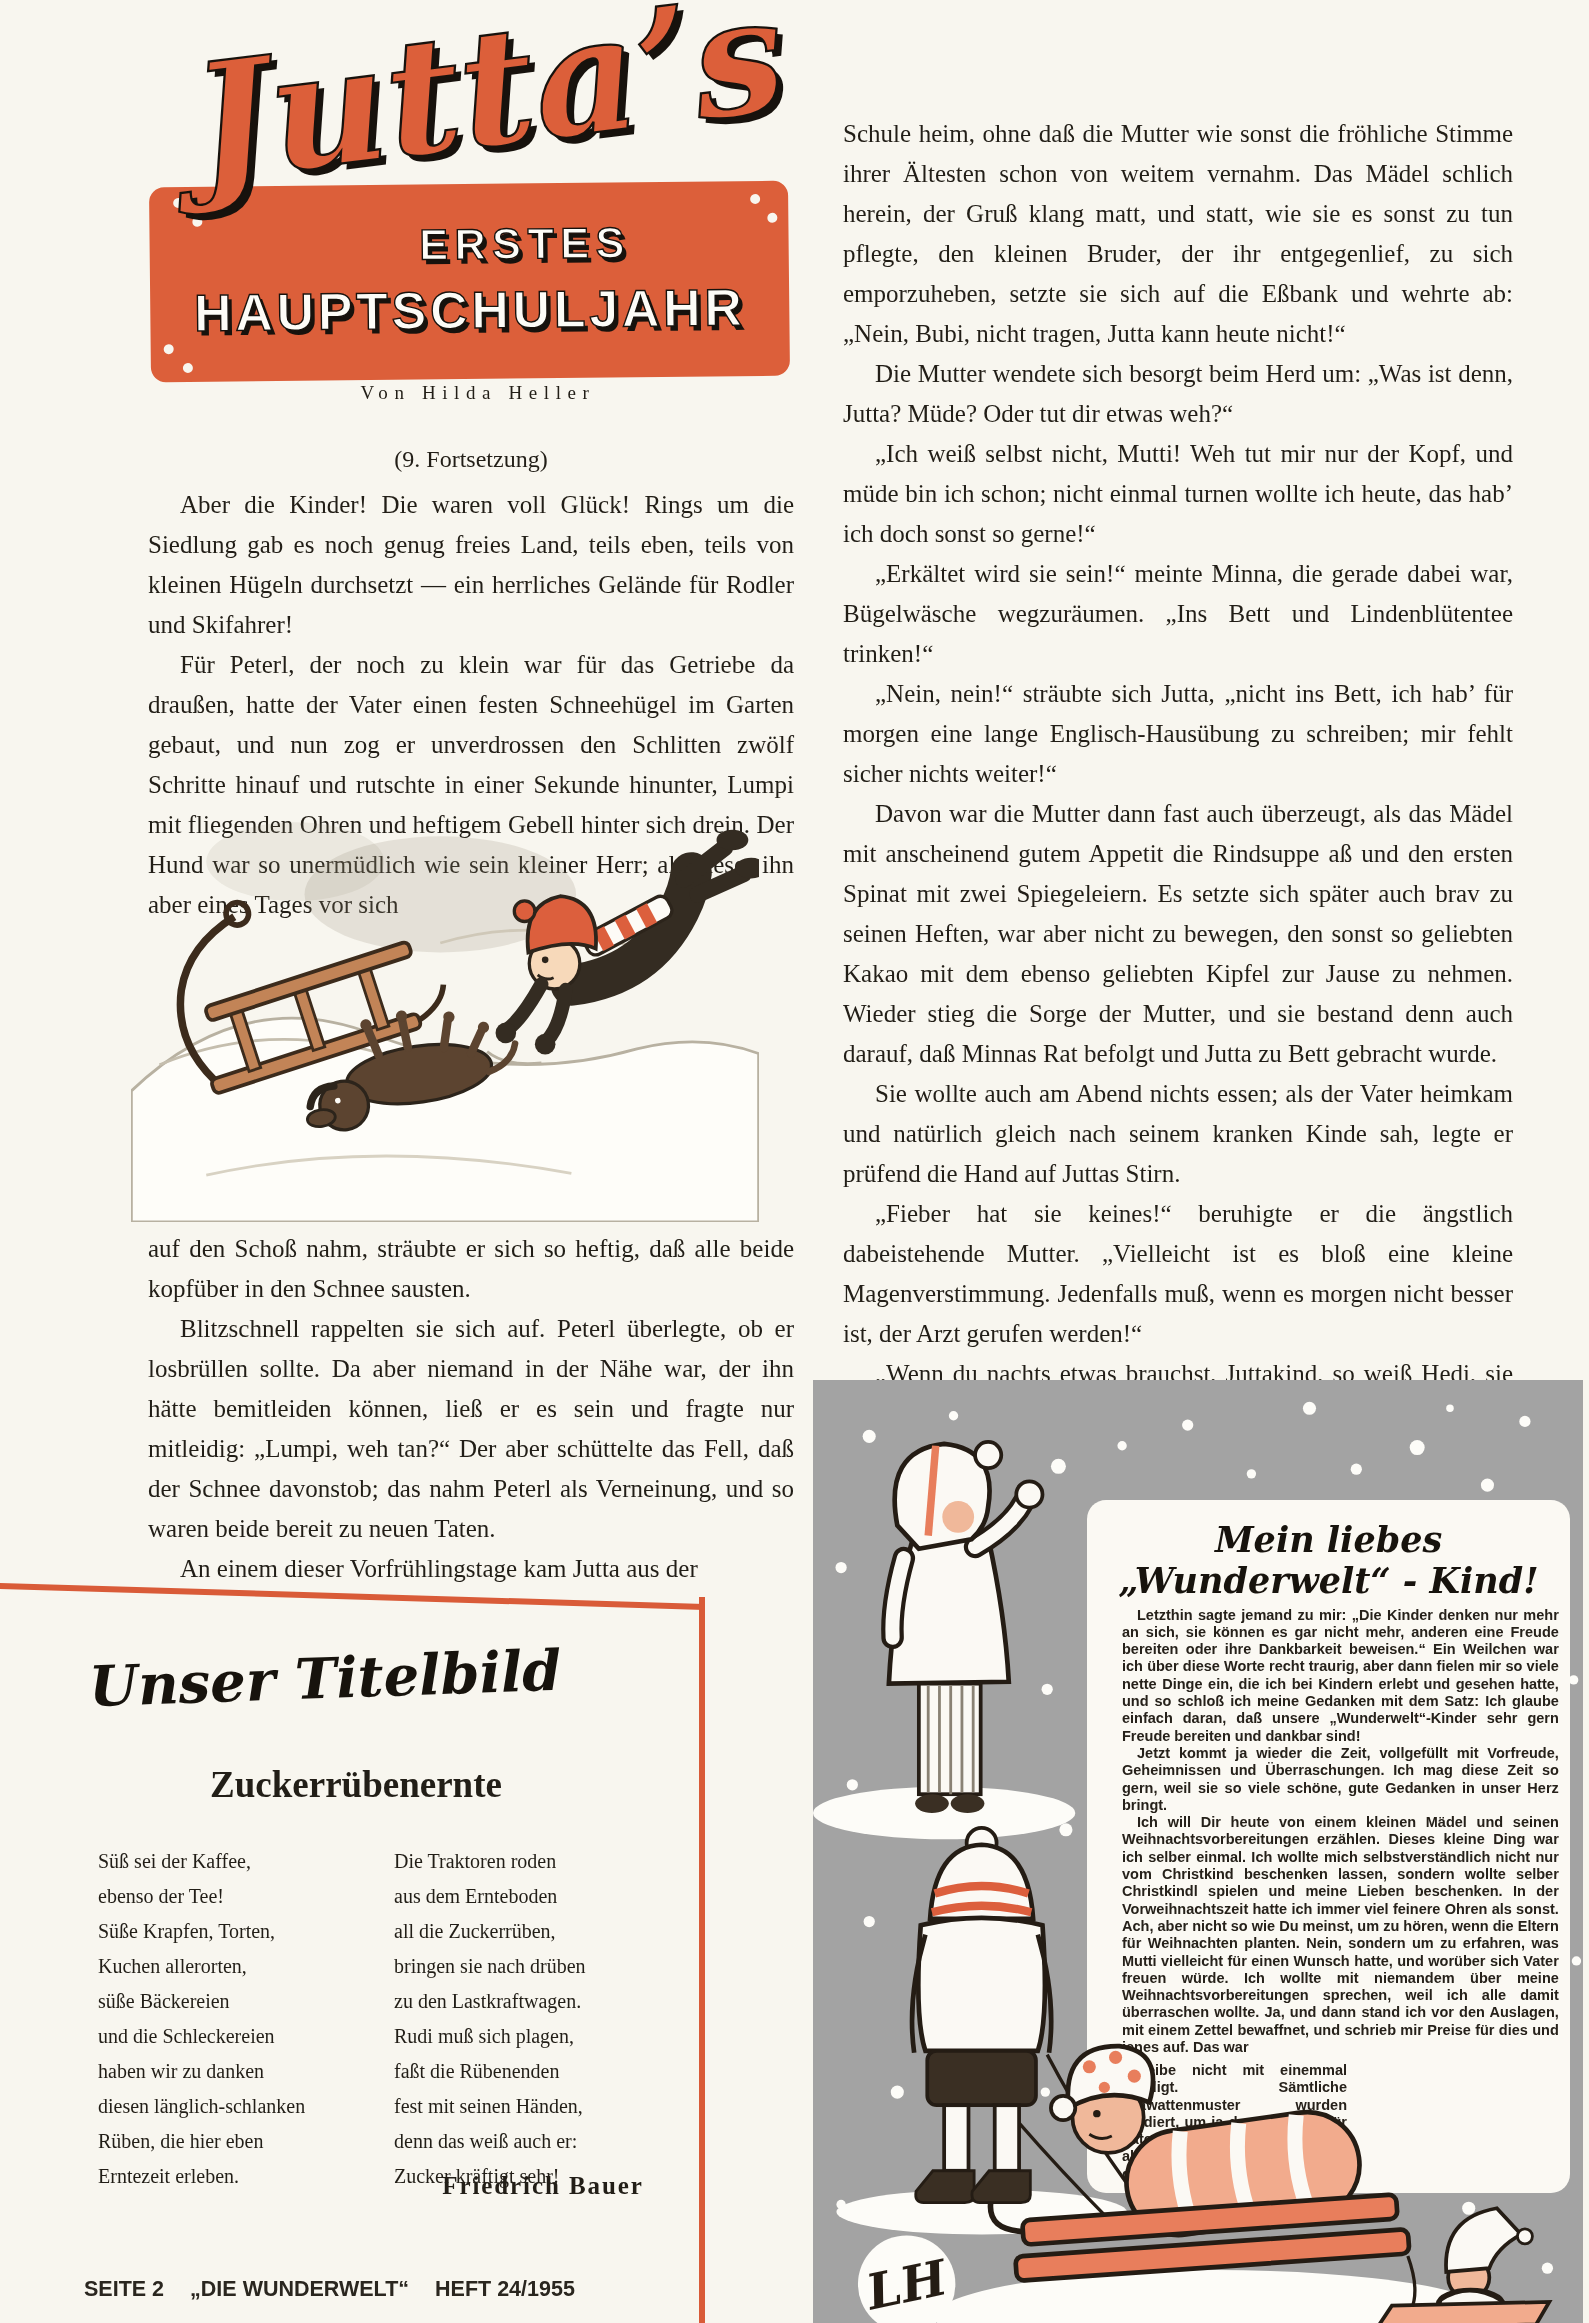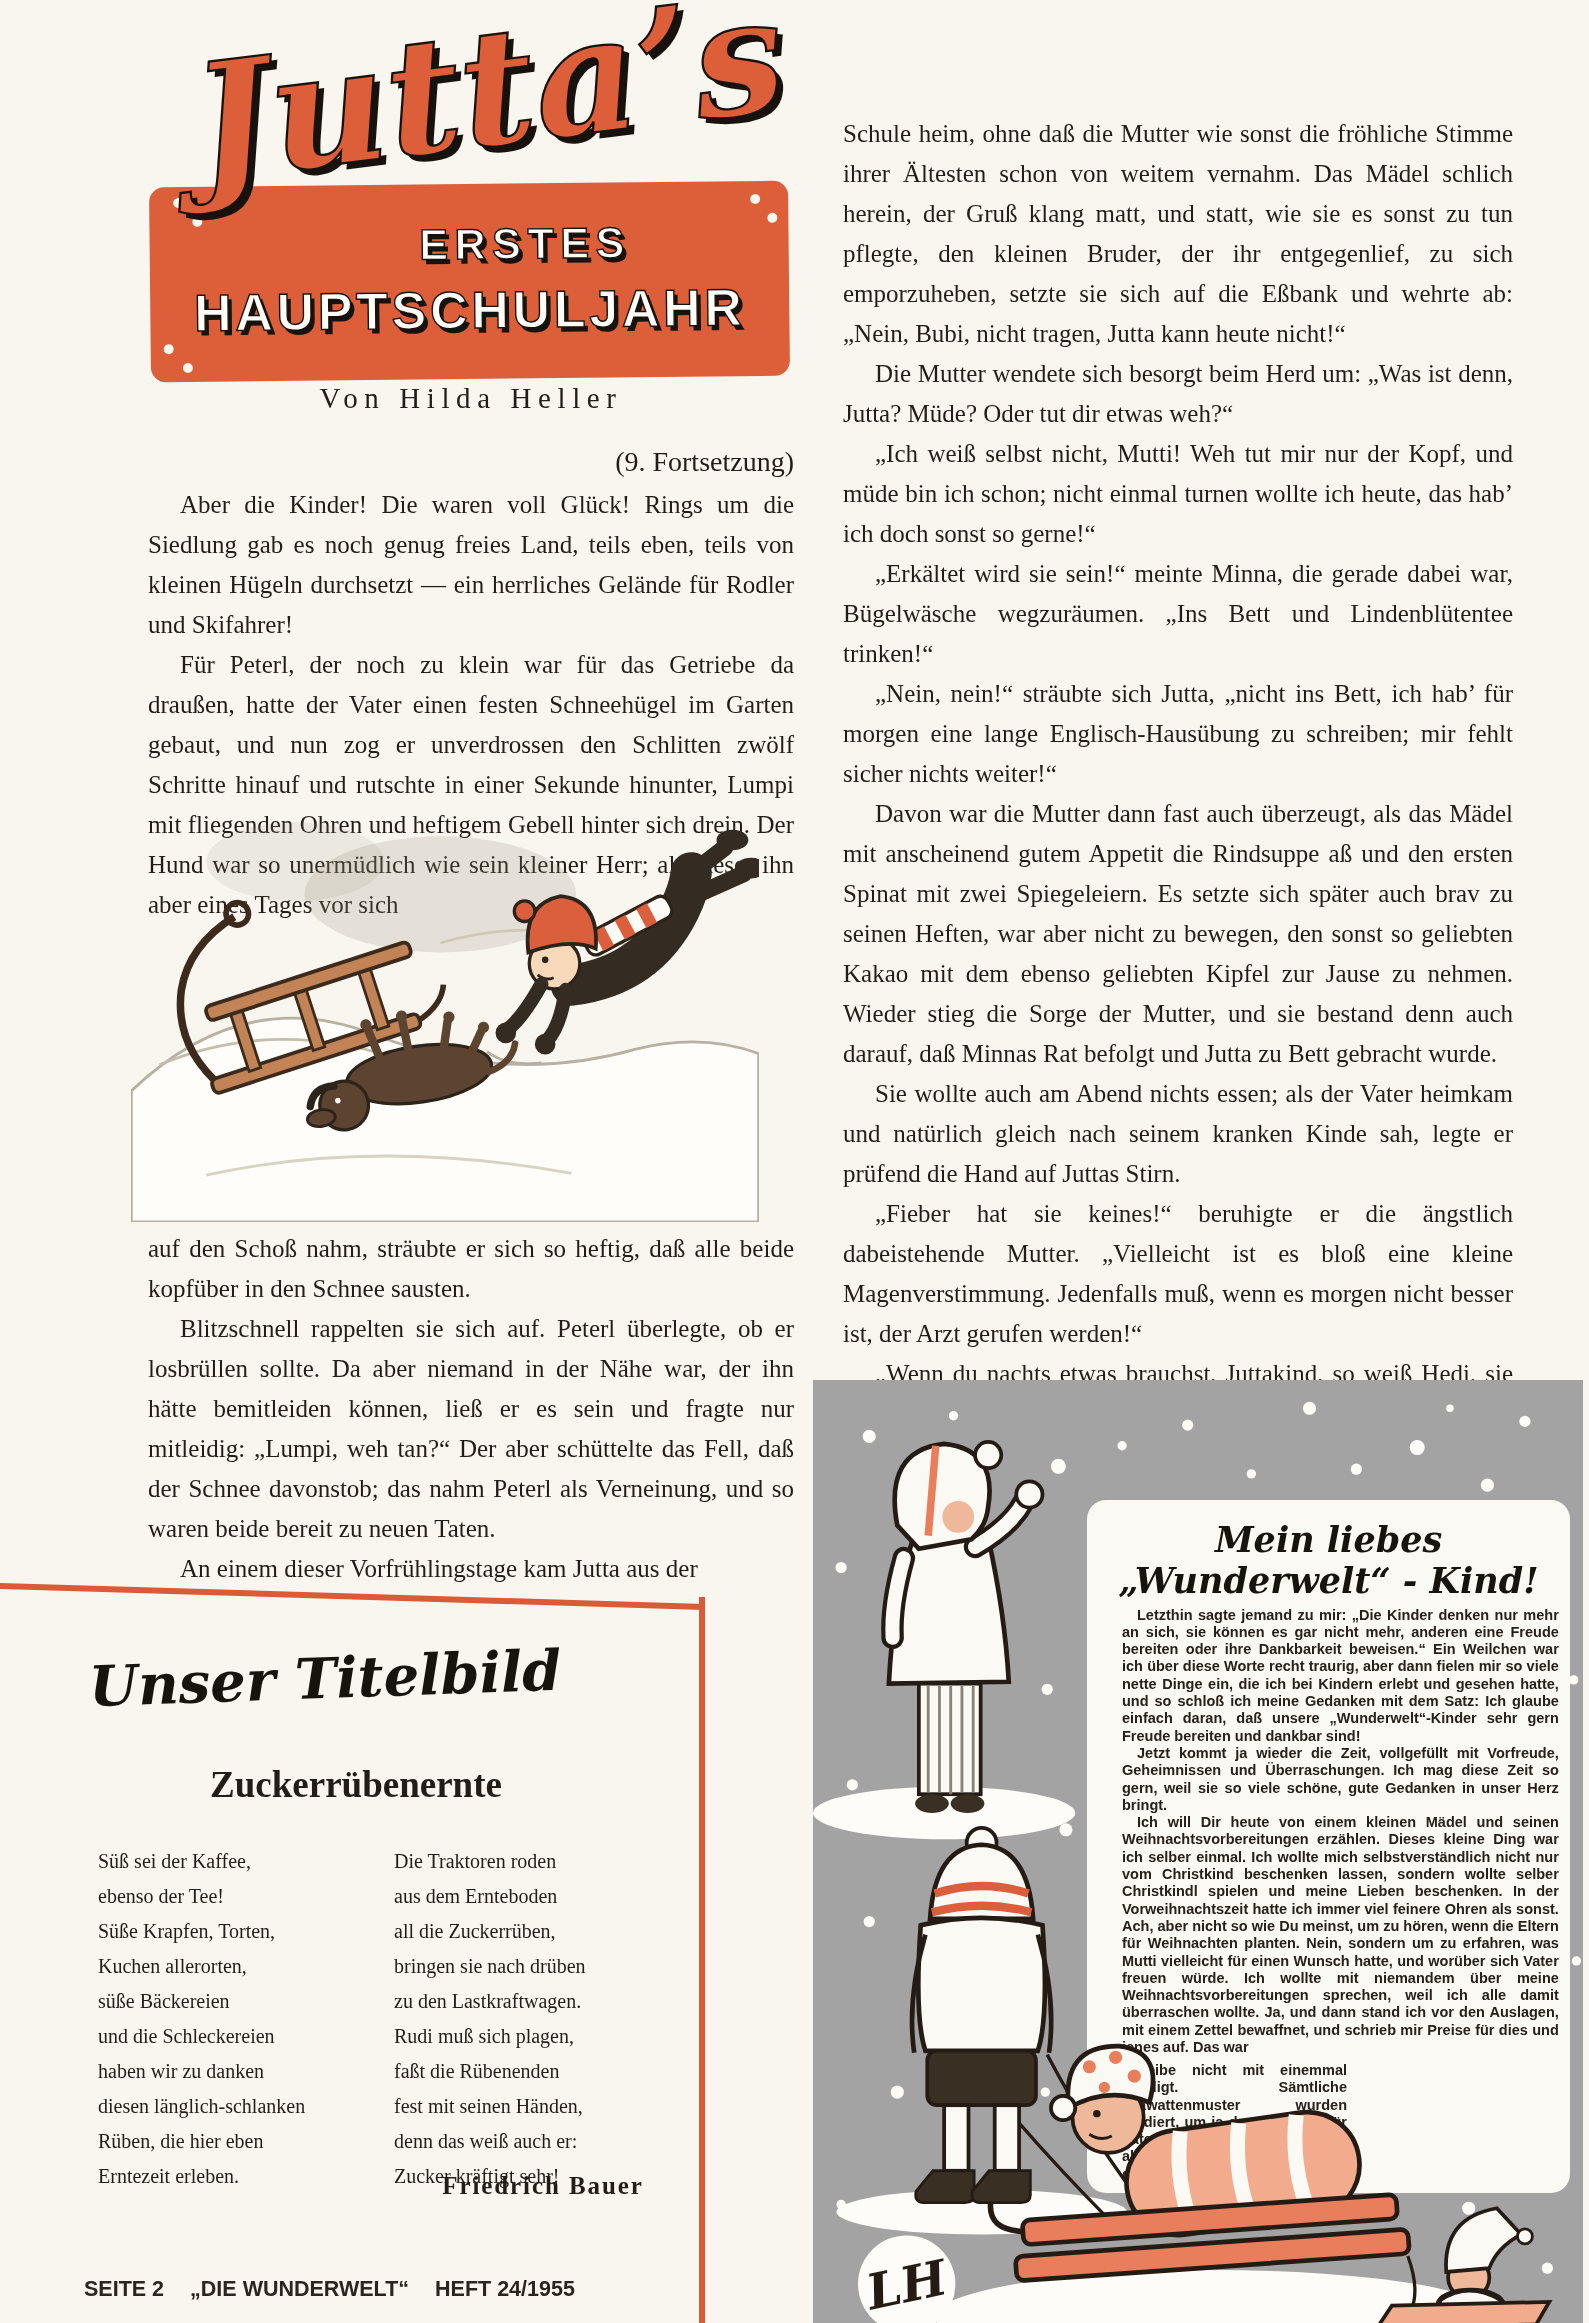--- a/index.html
+++ b/index.html
@@ -12,23 +12,23 @@
   .plate-dot{position:absolute;width:10.3px;height:10.3px;border-radius:50%;background:#f8f6ef;}
   .plate-line{position:absolute;width:100%;text-align:center;
       font-family:"Liberation Sans","DejaVu Sans",sans-serif;font-weight:700;color:#fdfcf7;
       -webkit-text-stroke:1.4px #17120d;text-shadow:3.7px 4.7px 0 #17120d;letter-spacing:6.6px;}
   .plate-line1{top:36px;font-size:43px;padding-left:112px;width:calc(100% - 112px);}
   .plate-line2{top:96px;font-size:52px;letter-spacing:3.7px;}
   .script-title{position:absolute;left:192px;top:7.5px;font-family:"DejaVu Serif",serif;
       font-style:italic;font-weight:bold;font-size:161px;line-height:1;color:#dc5f3a;
       -webkit-text-stroke:2.3px #17120d;text-shadow:5.6px 6.6px 0 #17120d;transform:rotate(-7deg);}
 
-  .byline{position:absolute;left:148px;top:382px;width:646px;text-align:center;
-      font-size:29px;letter-spacing:6.6px;}
-  .fortsetzung{position:absolute;left:148px;top:446px;width:646px;text-align:right;font-size:28px;}
+  .byline{position:absolute;left:155px;top:382px;width:646px;text-align:center;
+      font-size:19px;letter-spacing:6.6px;}
+  .fortsetzung{position:absolute;left:148px;top:446px;width:646px;text-align:center;font-size:24px;}
 
   
   .col{position:absolute;font-size:25px;line-height:40px;text-align:justify;}
   .col p{margin:0;text-indent:32px;}
   .cont p:first-child{text-indent:0;}
   .col-left-top{left:148px;top:485px;width:646px;}
   .col-left-bottom{left:148px;top:1229px;width:646px;}
   .col-right{left:843px;top:114px;width:670px;}
 
   .illu1{position:absolute;left:131px;top:782px;width:628px;height:440px;}

